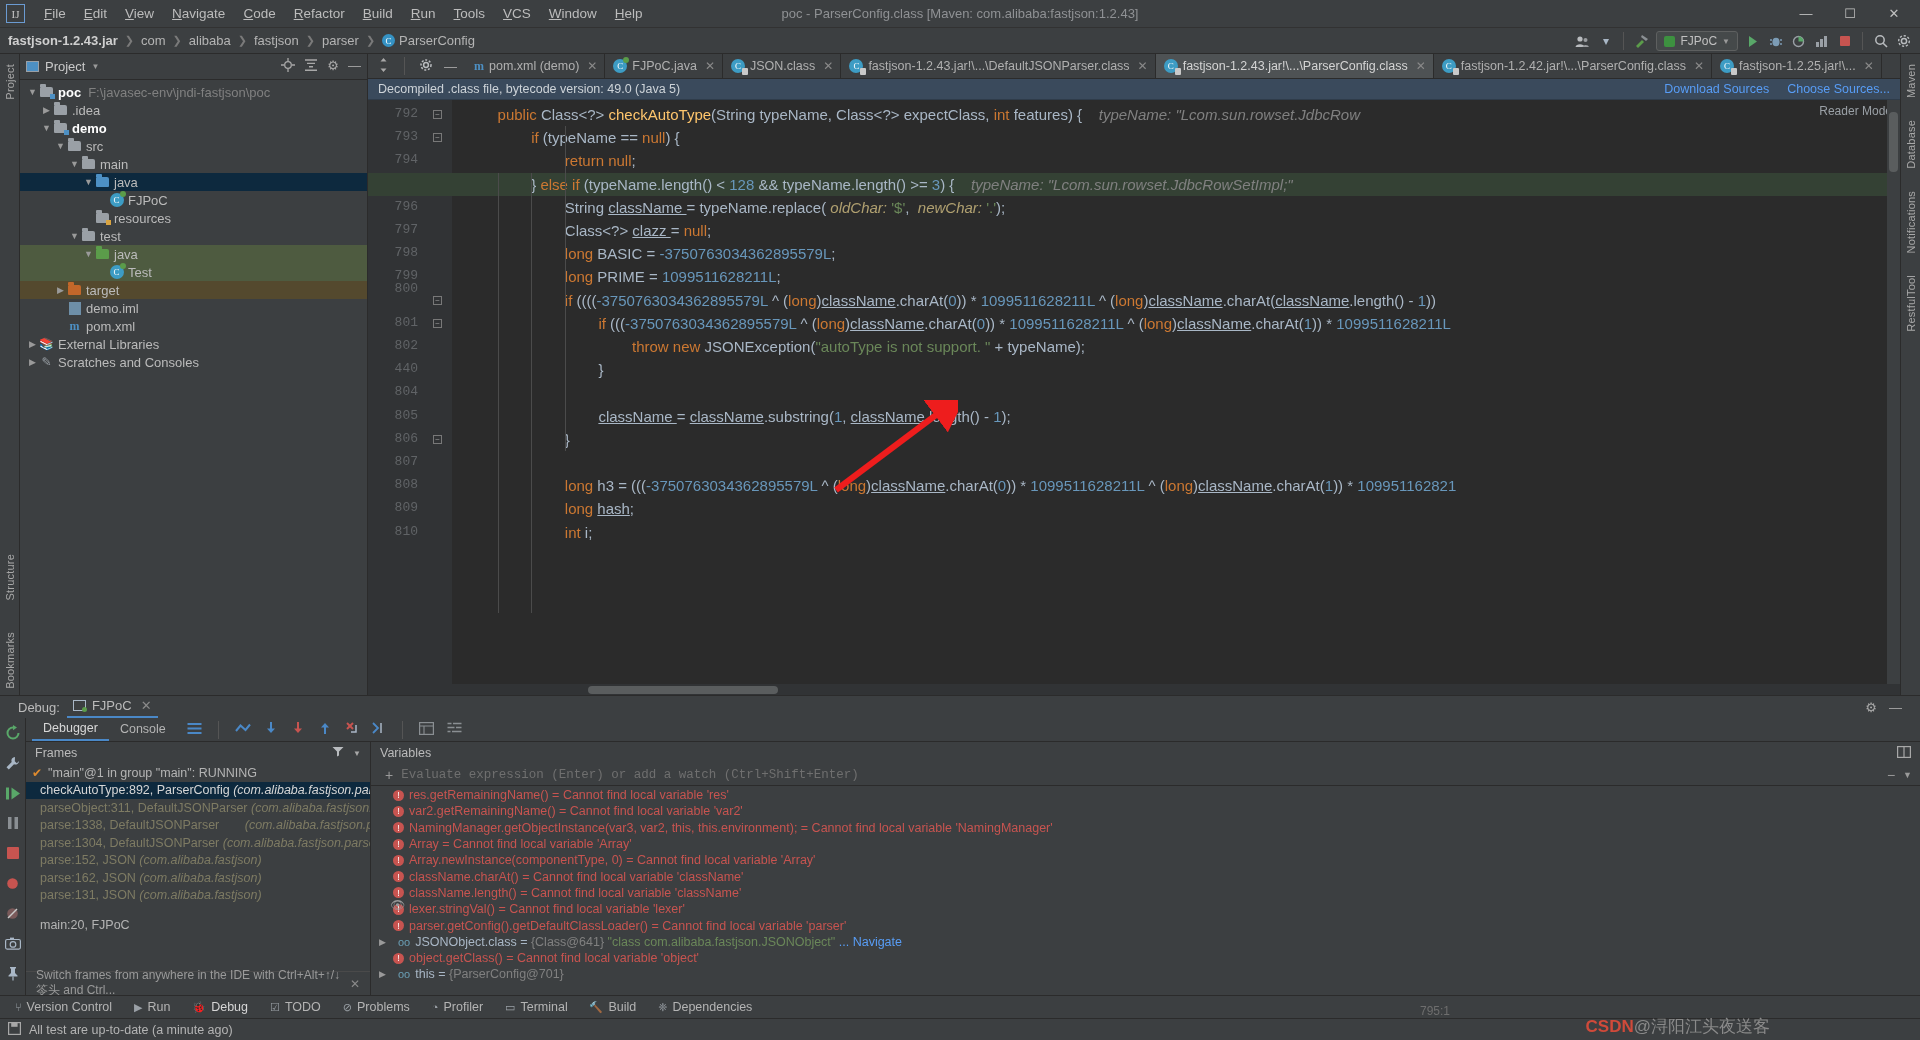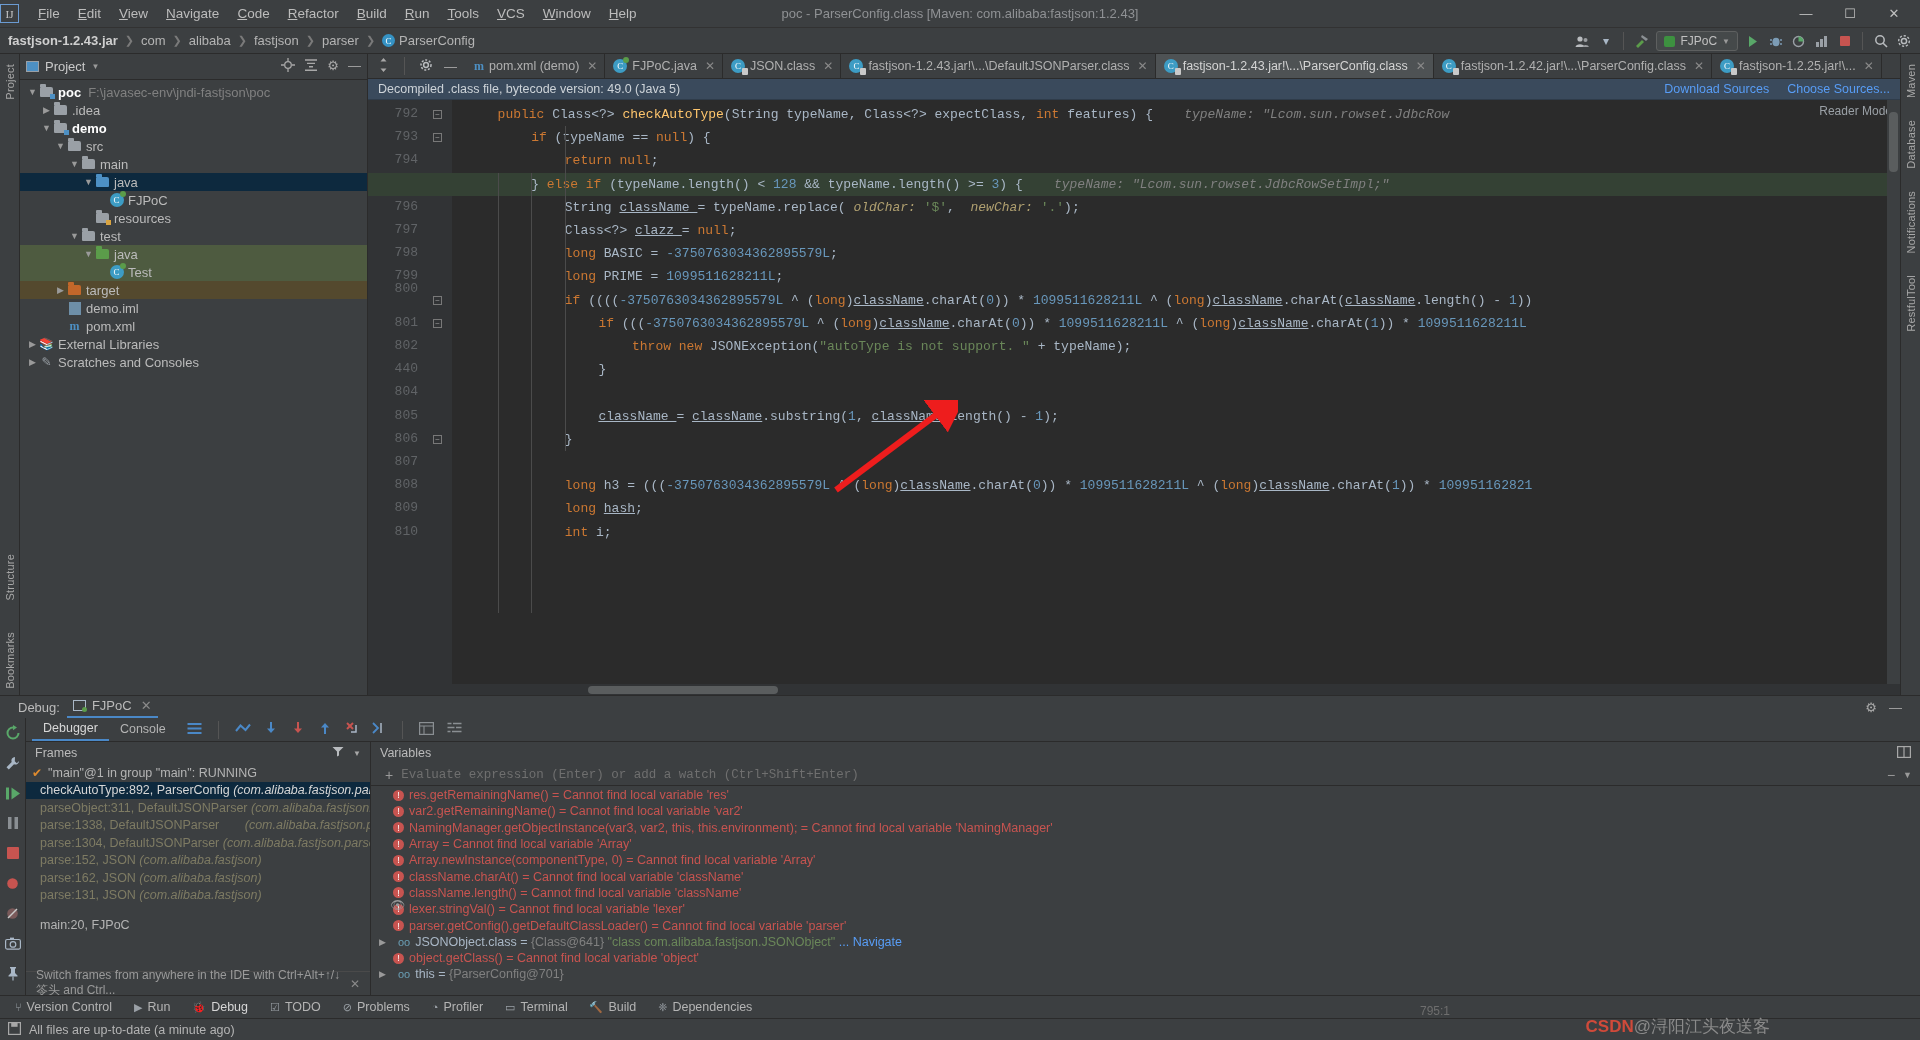--- a/index.html
+++ b/index.html
@@ -6,21 +6,21 @@
   html,body { width:1920px; height:1040px; overflow:hidden; }
   body {
     font-family: "Liberation Sans", sans-serif;
     background:#3c3f41; color:#bbbbbb; font-size:13px;
     -webkit-font-smoothing: antialiased;
   }
   .app { position:relative; width:1920px; height:1040px; display:flex; flex-direction:column; }
 
   
   .menubar { height:28px; background:#3c3f41; display:flex; align-items:center;
-             gap:0; border-bottom:1px solid #323232; position:relative;}
+             padding-left:6px; gap:0; border-bottom:1px solid #323232; position:relative;}
   .ij-logo { width:19px; height:19px; border:1px solid #6b9bd2; color:#c8c8c8;
              font-size:11px; display:flex; align-items:center; justify-content:center;
              margin-right:10px; font-family:"Liberation Serif", serif; }
   .menu-item { padding:3px 9px; color:#bcbcbc; font-size:13.5px; }
   .menu-item u { text-decoration:underline; }
   .win-title { position:absolute; left:50%; transform:translateX(-50%);
                color:#8f9194; font-size:13px; white-space:nowrap; }
   .win-btns { position:absolute; right:4px; display:flex; gap:0; align-items:center; }
   .win-btn { width:44px; height:26px; display:flex; align-items:center; justify-content:center;
              color:#c0c0c0; font-size:13px; }
@@ -109,21 +109,21 @@
   .code-wrap { flex:1; display:flex; min-height:0; position:relative; background:#2b2b2b; overflow:hidden;}
   .gutter { width:84px; background:#313335; flex:0 0 84px; position:relative; }
   .gutter .gn { position:absolute; right:34px; font-size:13px; color:#606366;
                 font-family:"Liberation Mono", monospace; }
   .gutter .fold-m { position:absolute; right:10px; width:9px; height:9px;
                     border:1px solid #787878; color:#9a9a9a; font-size:8px;
                     display:flex;align-items:center;justify-content:center; background:#313335;}
   .gutter .bulb { position:absolute; right:8px; width:13px;height:13px;border-radius:50%;
                   background:#f2c55c; }
   .code-area { flex:1; position:relative; overflow:hidden;
-               font-family:Liberation Mono, monospace; font-size:13px; line-height:23.2px;}
+               font-family:Liberation Sans, sans-serif; font-size:15px; line-height:23.2px;}
   .cline { position:absolute; left:0; white-space:pre; }
   .hl-row { position:absolute; left:0; right:0; height:23.2px; background:#344134; }
   .indent-g { position:absolute; width:1px; background:#4b4b4b; }
   .tok-kw { color:#cc7832; }
   .tok-plain { color:#a9b7c6; }
   .tok-str { color:#6a8759; }
   .tok-num { color:#6897bb; }
   .tok-meth { color:#ffc66d; }
   .tok-hint { color:#808080; font-style:italic; }
   .tok-param { color:#b0a070; font-style:italic; }
@@ -940,20 +940,20 @@
       </div>
     </div>
 
   <div class="statusbar">
     <span>
       <svg width="13" height="13" viewBox="0 0 13 13">
           <rect x="0.6" y="0.6" width="11.8" height="11.8" fill="none" stroke="#a8a8a8" stroke-width="1.2"></rect>
           <rect x="3.2" y="0.6" width="6.4" height="4.2" fill="#a8a8a8"></rect>
         </svg>
     </span>
-    <span>All files are up-to-date (a minute ago)</span>
+    <span>All test are up-to-date (a minute ago)</span>
     <span class="wm2">795:1</span>
     <span class="wm">
       <span class="red">CSDN</span><span>@浔阳江头夜送客</span>
     </span>
   </div>
 <div style="position: absolute; left: 390px; bottom: 128px; color: rgb(154, 154, 154); font-size: 12px;">👁</div>
   </div>
 
 </body></html>

